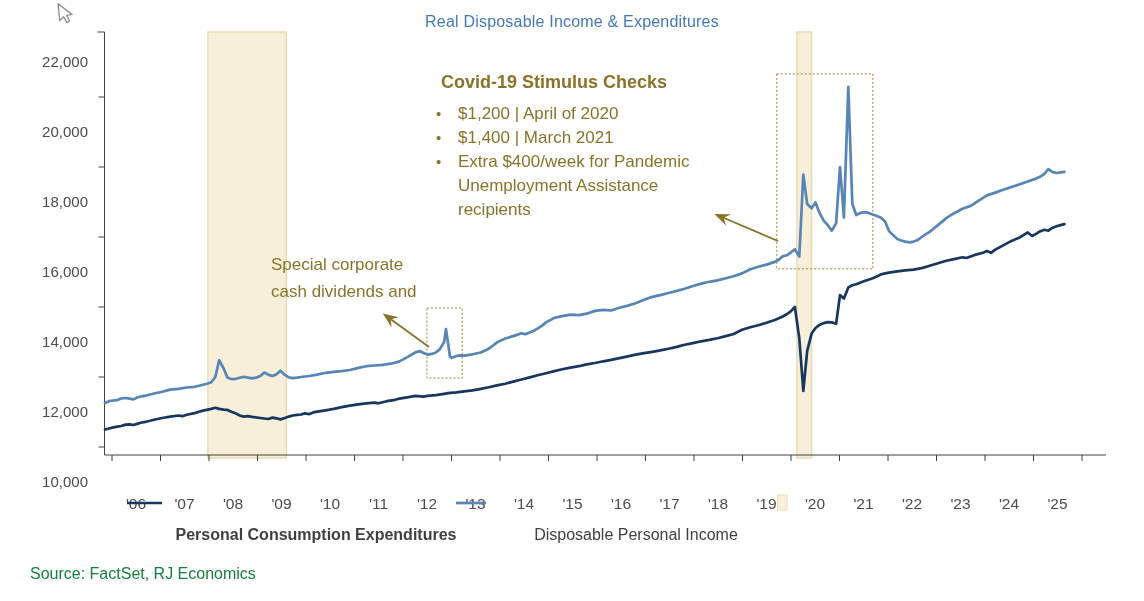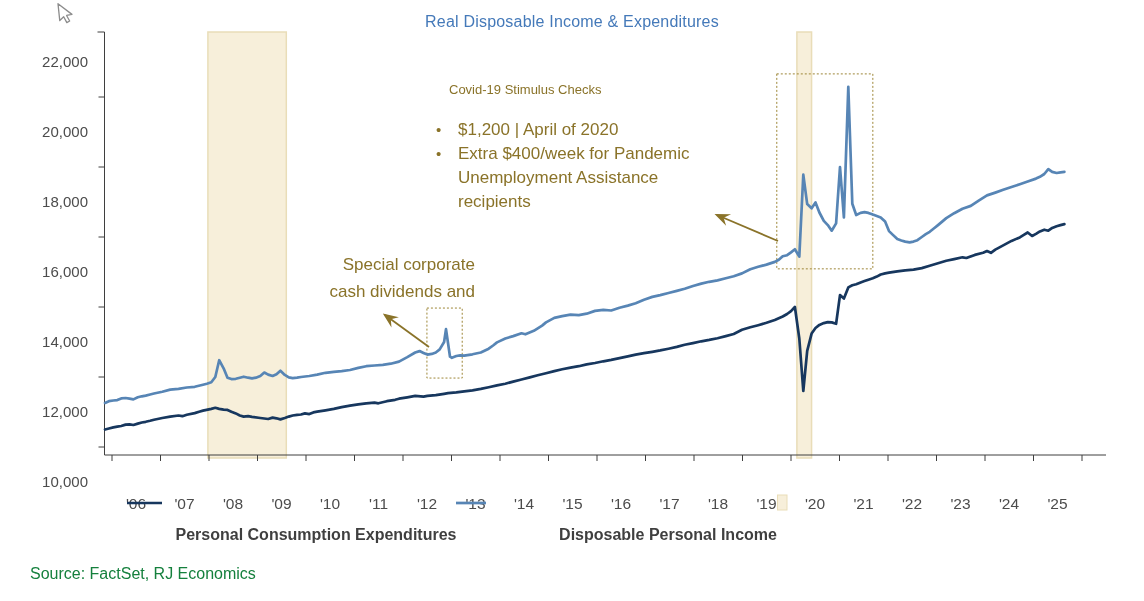--- a/index.html
+++ b/index.html
@@ -3,30 +3,30 @@
 <meta charset="utf-8">
 <style>
   html,body{margin:0;padding:0;background:#fff;}
   body{font-family:"Liberation Sans",sans-serif;}
   .stage{position:relative;width:1144px;height:601px;background:#fff;overflow:hidden;}
   .stage svg.chart{position:absolute;left:0;top:0;}
   .title{position:absolute;left:0;right:0;top:13px;text-align:center;
          font-size:16px;color:#4479b9;letter-spacing:.2px;}
   .covid-block{position:absolute;left:433px;top:62px;width:302px;color:#8a7329;
                font-size:17px;line-height:24px;}
-  .covid-heading{font-weight:400;margin:16px;font-size:13px;}
+  .covid-heading{font-weight:700;margin:8px;font-size:18px;}
   .covid-list{margin:1px 0 12px 0;padding:0;list-style:none;}
   .covid-list li{position:relative;padding-left:25px;}
   .covid-list li::before{content:"\2022";position:absolute;left:3px;top:0;font-size:15px;}
-  .dividends-block{position:absolute;left:271px;top:251px;width:204px;text-align:right;
+  .dividends-block{position:absolute;left:271px;top:251px;width:204px;text-align:left;
                    color:#8a7329;font-size:17px;line-height:27px;}
   .legend-label{position:absolute;top:526px;transform:translateX(-50%);
                 font-size:16px;color:#3f3f3f;white-space:nowrap;}
   .legend-label.l0{left:316px;font-weight:bold;}
-  .legend-label.l1{left:668px;font-weight:bold;}
+  .legend-label.l1{left:636px;}
   .legend-label.l2{left:943px;}
   .source{position:absolute;left:30px;top:565px;font-size:16px;color:#15803d;}
   .cursor{position:absolute;left:55px;top:1px;}
 </style>
 </head>
 <body>
 
 <div class="stage">
 
   <svg class="chart" id="chartsvg" width="1144" height="601" viewBox="0 0 1144 601">
@@ -108,20 +108,21 @@
   <svg class="cursor" width="22" height="26" viewBox="0 0 22 26">
     <path d="M4,2 L4,19 L8.3,15.6 L10.8,21.8 L13.8,20.5 L11.3,14.6 L16.8,14.1 Z" fill="#ffffff" stroke="#8c8c8c" stroke-width="1.3" stroke-linejoin="round" transform="rotate(-6 10 12)"></path>
   </svg>
 
   <div class="title">Real Disposable Income &amp; Expenditures</div>
 
   <div class="covid-block">
     <p class="covid-heading">Covid-19 Stimulus Checks</p>
     <ul class="covid-list" id="covid-list">
         <li>$1,200 | April of 2020</li>
+        <li>$1,400 | March 2021</li>
         <li>Extra $400/week for Pandemic Unemployment Assistance recipients</li>
       </ul>
   </div>
 
   <div class="dividends-block">
     <div>Special corporate</div>
     <div>cash dividends and</div>
   </div>
 
   <span class="legend-label l0">Personal Consumption Expenditures</span>

